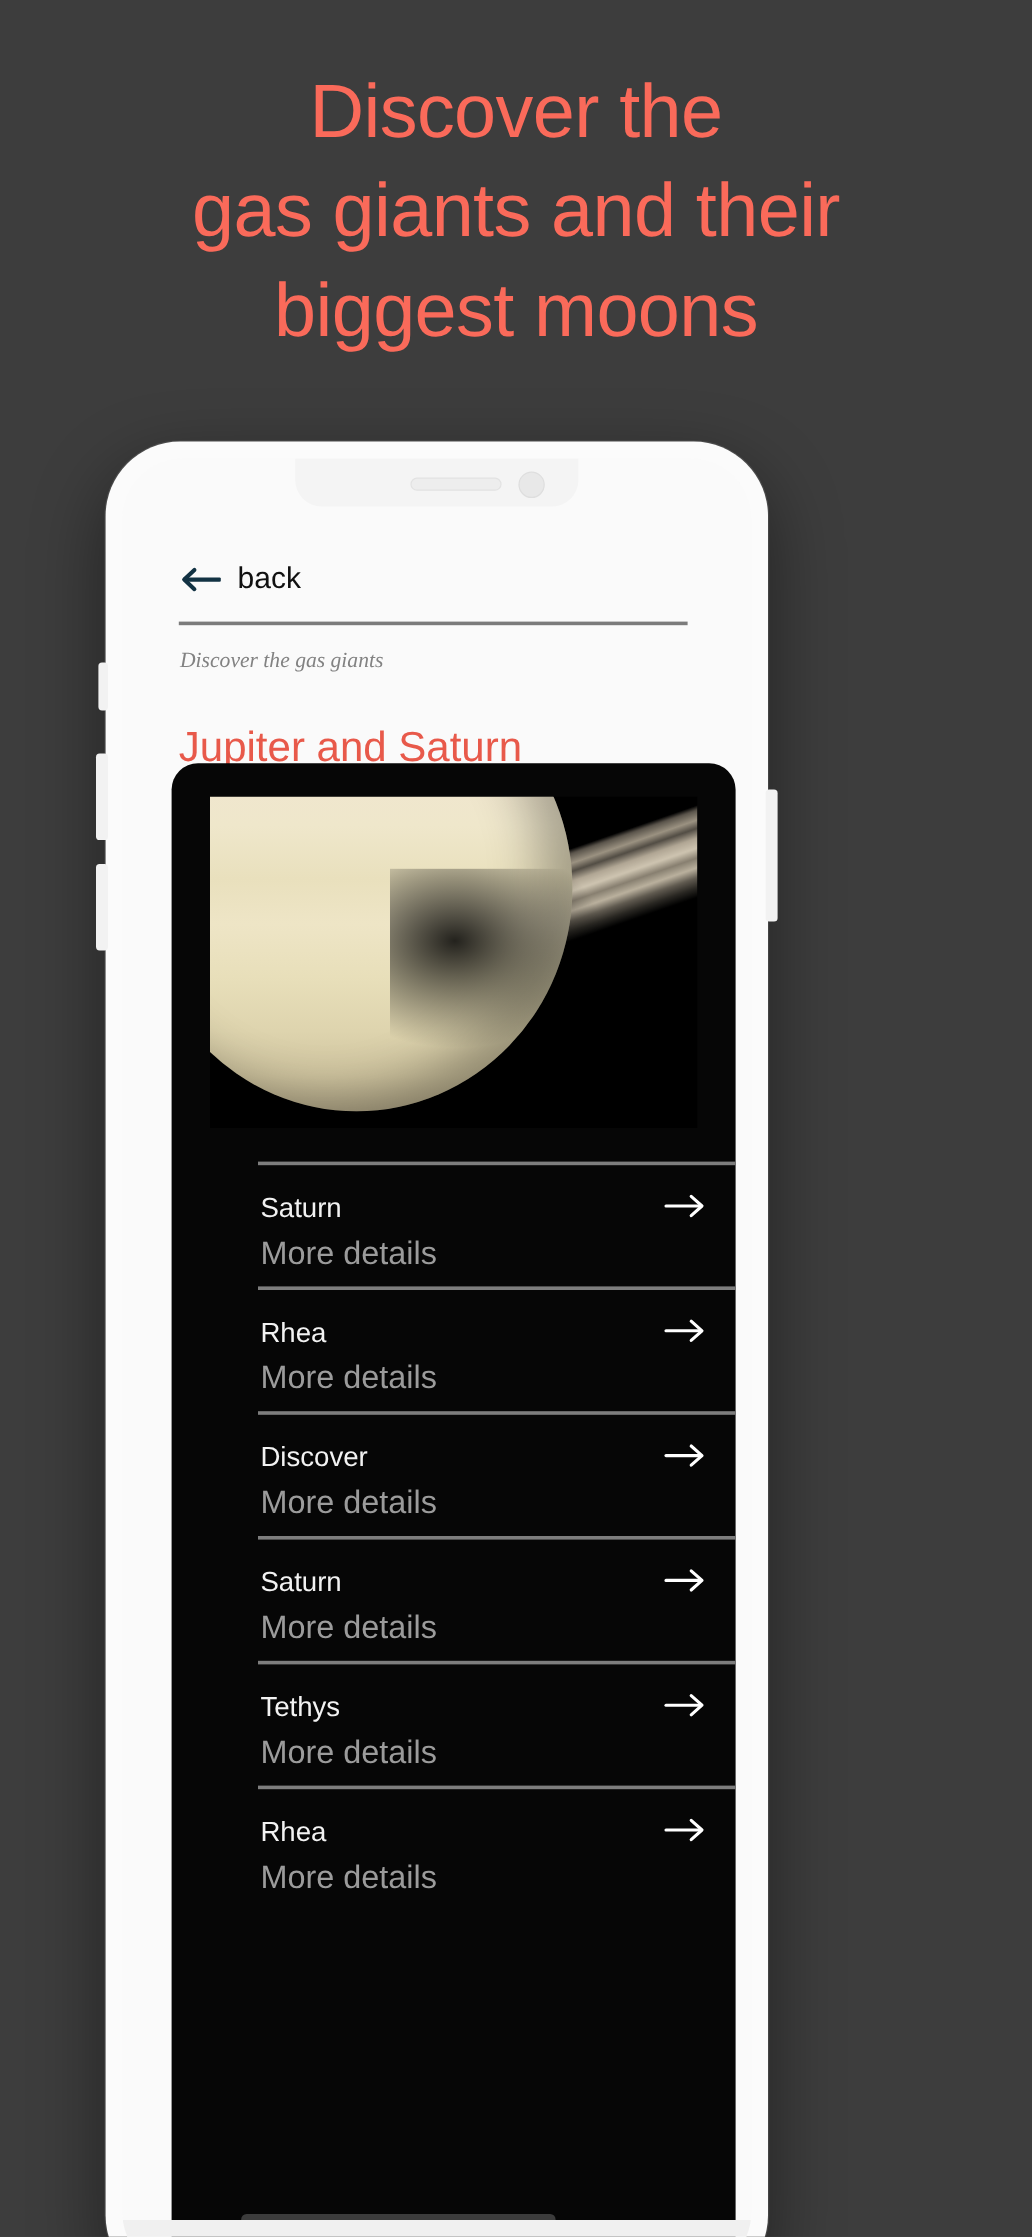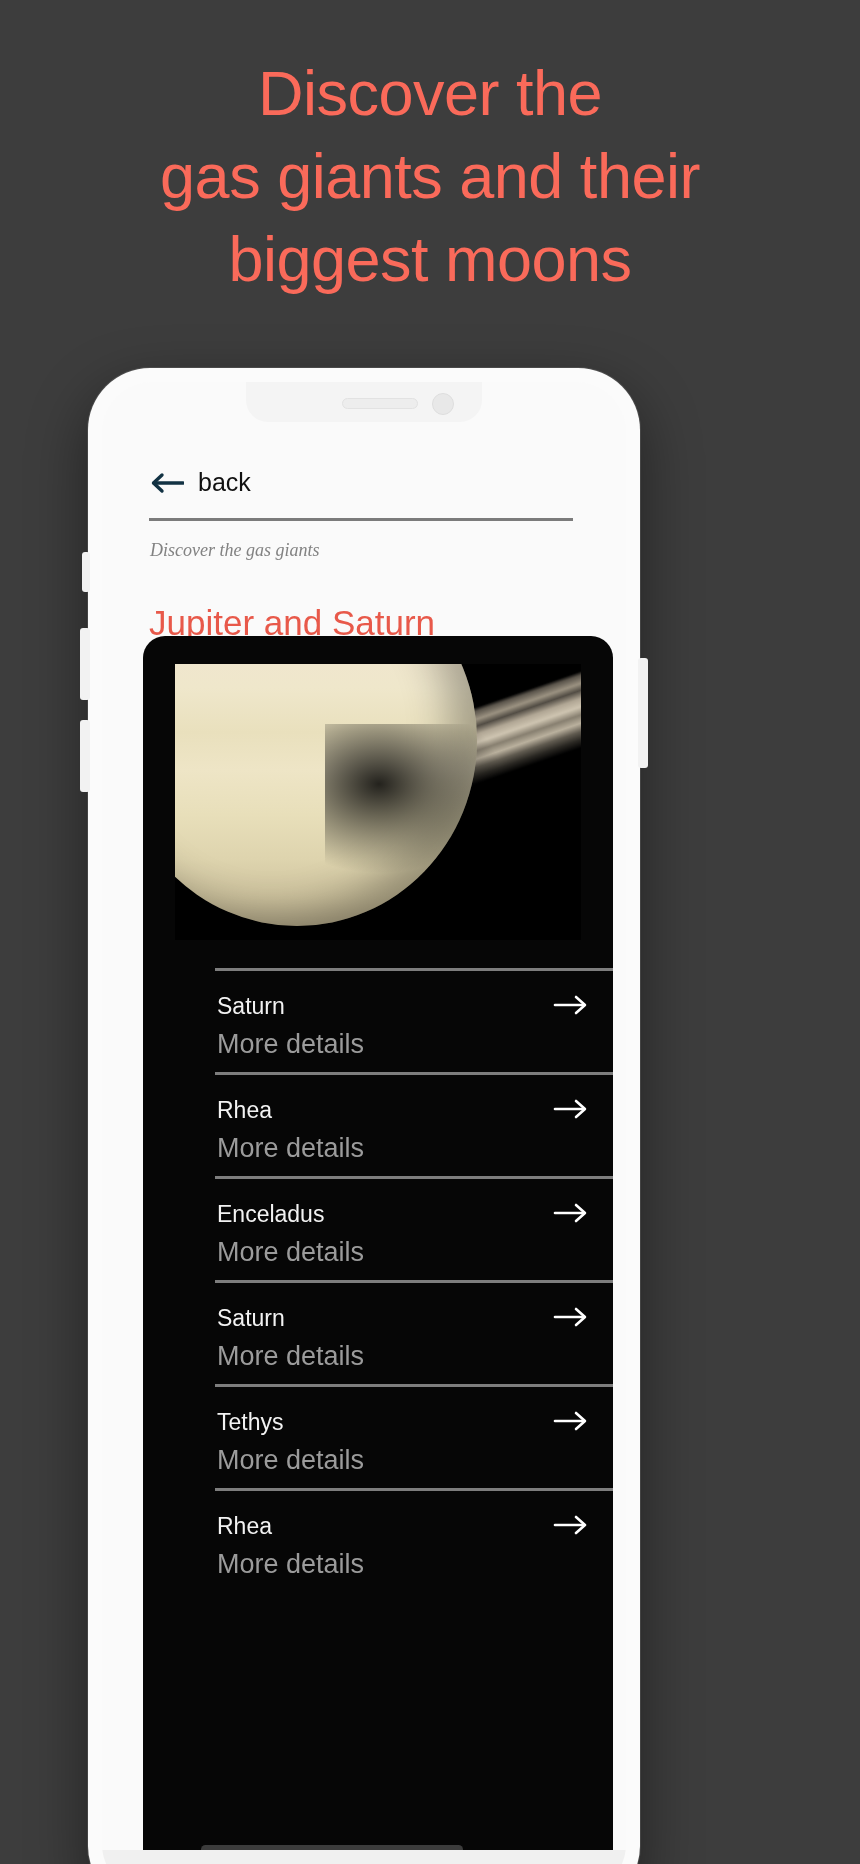--- a/index.html
+++ b/index.html
@@ -299,21 +299,21 @@
             <div class="list-item">
               <span class="li-name">Rhea</span>
               <span class="li-sub">More details</span>
               <svg class="li-arrow" viewBox="0 0 36 24">
                 <path d="M2 12 H31" stroke="#ffffff" stroke-width="2.6" fill="none" stroke-linecap="round"></path>
                 <path d="M23 4 L32 12 L23 20" stroke="#ffffff" stroke-width="2.6" fill="none" stroke-linecap="round" stroke-linejoin="round"></path>
               </svg>
             </div>
 
             <div class="list-item">
-              <span class="li-name">Enceladus</span>
+              <span class="li-name">Discover</span>
               <span class="li-sub">More details</span>
               <svg class="li-arrow" viewBox="0 0 36 24">
                 <path d="M2 12 H31" stroke="#ffffff" stroke-width="2.6" fill="none" stroke-linecap="round"></path>
                 <path d="M23 4 L32 12 L23 20" stroke="#ffffff" stroke-width="2.6" fill="none" stroke-linecap="round" stroke-linejoin="round"></path>
               </svg>
             </div>
 
             <div class="list-item">
               <span class="li-name">Saturn</span>
               <span class="li-sub">More details</span>

